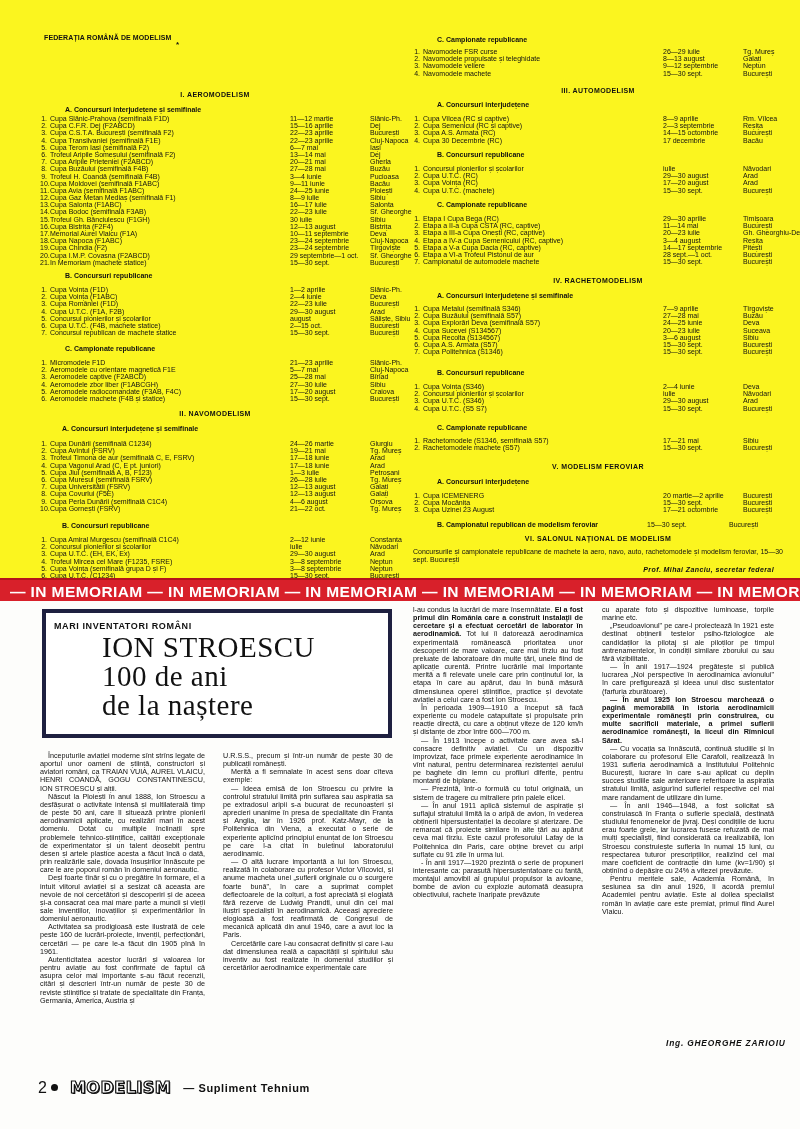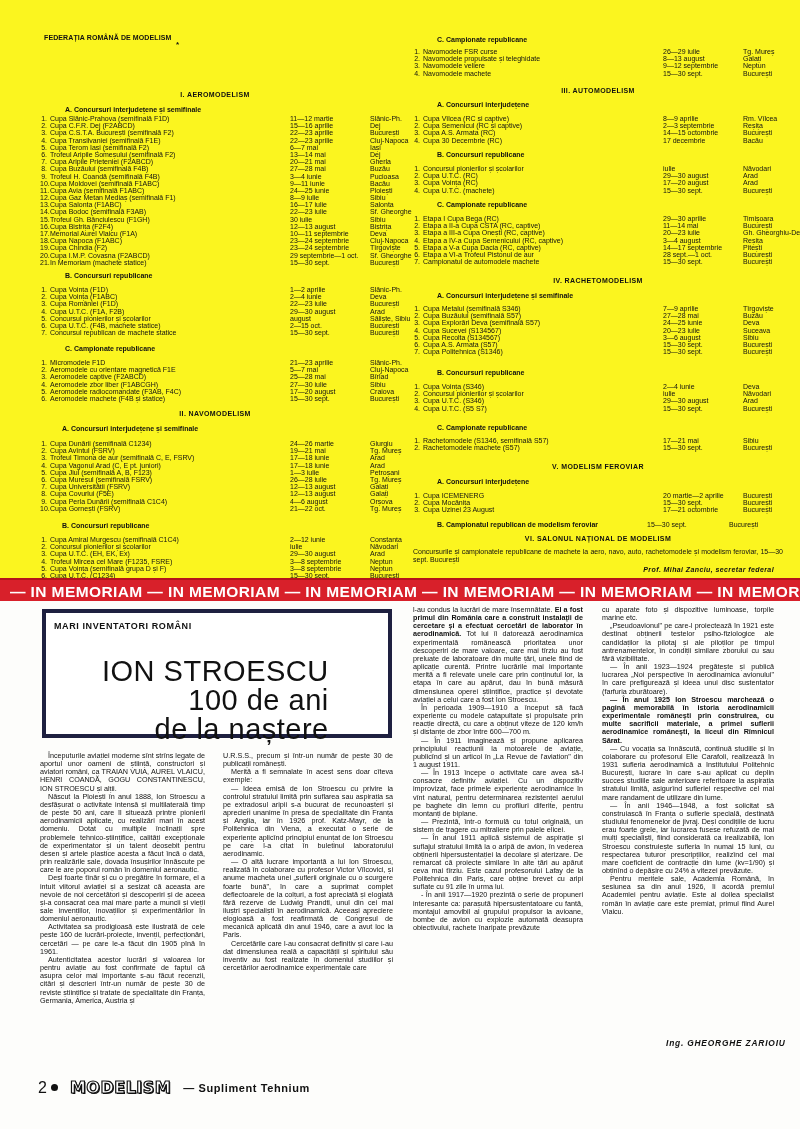--- a/index.html
+++ b/index.html
@@ -47,24 +47,23 @@
       border-top: 2px solid #b5121b;
     }
 
     
     .title-box {
       position: absolute; left: 42px; top: 609px; width: 350px; height: 129px;
       border: 4px solid #1e2040; background: #fff;
     }
     .kicker { position: absolute; left: 8px; top: 8px; font-size: 9px; font-weight: bold; letter-spacing: 0.6px; }
     .headline {
-      position: absolute; left: 56px; top: 44px;
-      font-family: Liberation Sans, sans-serif; font-size: 29px; line-height: 29px;
+      position: absolute; left: 56px; top: 20px;
+      font-family: Liberation Serif, serif; font-size: 29px; line-height: 29px;
       letter-spacing: 0.5px;
-      text-align: right;
     }
     .headline span { display: block; }
 
     
     .article-col {
       position: absolute; font-size: 7.2px; line-height: 8.15px; text-align: justify;
       hyphens: manual;
     }
     .article-col p { text-indent: 8px; }
     .article-col p.noindent { text-indent: 0; }
@@ -698,31 +697,30 @@
   <p class="noindent">U.R.S.S., precum și într-un număr de peste 30 de publicații românești.</p>
   <p>Merită a fi semnalate în acest sens doar cîteva exemple:</p>
   <p>— Ideea emisă de Ion Stroescu cu privire la controlul stratului limită prin suflarea sau aspirația sa pe extradosul aripii s-a bucurat de recunoașteri și aprecieri unanime în presa de specialitate din Franța și Anglia, iar în 1926 prof. Katz-Mayr, de la Politehnica din Viena, a executat o serie de experiențe aplicînd principiul enunțat de Ion Stroescu pe care l-a citat în buletinul laboratorului aerodinamic.</p>
   <p>— O altă lucrare importantă a lui Ion Stroescu, realizată în colaborare cu profesor Victor Vîlcovici, și anume macheta unei „suflerii originale cu o scurgere foarte bună", în care a suprimat complet deflectoarele de la colțuri, a fost apreciată și elogiată fără rezerve de Ludwig Prandtl, unul din cei mai iluștri specialiști în aerodinamică. Aceeași apreciere elogioasă a fost reafirmată de Congresul de mecanică aplicată din anul 1946, care a avut loc la Paris.</p>
   <p>Cercetările care l-au consacrat definitiv și care i-au dat dimensiunea reală a capacității și spiritului său inventiv au fost realizate în domeniul studiilor și cercetărilor aerodinamice experimentale care</p>
 </div>
 
 <div class="article-col col3">
   <p class="noindent"><span>l-au condus la lucrări de mare însemnătate. </span><b>El a fost primul din România care a construit instalații de cercetare și a efectuat cercetări de laborator în aerodinamică.</b><span> Tot lui îi datorează aerodinamica experimentală românească prioritatea unor descoperiri de mare valoare, care mai tîrziu au fost preluate de laboratoare din multe țări, unele fiind de aplicație curentă. Printre lucrările mai importante merită a fi relevate unele care prin conținutul lor, la etapa în care au apărut, dau în bună măsură dimensiunea operei științifice, practice și devotate aviației a celui care a fost Ion Stroescu.</span></p>
   <p>În perioada 1909—1910 a început să facă experiențe cu modele catapultate și propulsate prin reacție directă, cu care a obținut viteze de 120 km/h și distanțe de zbor între 600—700 m.</p>
-  <p>— În 1911 imaginează și propune aplicarea principiului reacțiunii la motoarele de aviație, publicînd și un articol în „La Revue de l'aviation" din 1 august 1911.</p>
   <p>— În 1913 începe o activitate care avea să-l consacre definitiv aviației. Cu un dispozitiv improvizat, face primele experiențe aerodinamice în vînt natural, pentru determinarea rezistenței aerului pe baghete din lemn cu profiluri diferite, pentru montanți de biplane.</p>
   <p>— Prezintă, într-o formulă cu totul originală, un sistem de tragere cu mitraliere prin palele elicei.</p>
   <p>— În anul 1911 aplică sistemul de aspirație și suflajul stratului limită la o aripă de avion, în vederea obținerii hipersustentației la decolare și aterizare. De remarcat că proiecte similare în alte țări au apărut ceva mai tîrziu. Este cazul profesorului Lafay de la Politehnica din Paris, care obține brevet cu aripi suflate cu 91 zile în urma lui.</p>
   <p>- În anii 1917—1920 prezintă o serie de propuneri interesante ca: parașută hipersustentatoare cu fantă, montajul amovibil al grupului propulsor la avioane, bombe de avion cu explozie automată deasupra obiectivului, rachete înaripate prevăzute</p>
 </div>
 
 <div class="article-col col4">
   <p class="noindent">cu aparate foto și dispozitive luminoase, torpile marine etc.</p>
   <p>„Pseudoavionul" pe care-l proiectează în 1921 este destinat obținerii testelor psiho-fiziologice ale candidaților la pilotaj și ale piloților pe timpul antrenamentelor, în condiții similare zborului cu sau fără vizibilitate.</p>
-  <p>— În anii 1923—1924 pregătește și publică lucrarea „Noi perspective în aerodinamica avionului" în care prefigurează și ideea unui disc sustentator (farfuria zburătoare).</p>
+  <p>— În anii 1917—1924 pregătește și publică lucrarea „Noi perspective în aerodinamica avionului" în care prefigurează și ideea unui disc sustentator (farfuria zburătoare).</p>
   <p style="font-weight:bold;">— În anul 1925 Ion Stroescu marchează o pagină memorabilă în istoria aerodinamicii experimentale românești prin construirea, cu multe sacrificii materiale, a primei suflerii aerodinamice românești, la liceul din Rîmnicul Sărat.</p>
   <p>— Cu vocația sa înnăscută, continuă studiile și în colaborare cu profesorul Elie Carafoli, realizează în 1931 sufleria aerodinamică a Institutului Politehnic București, lucrare în care s-au aplicat cu deplin succes studiile sale anterioare referitoare la aspirația stratului limită, asigurînd sufleriei respective cel mai mare randament de utilizare din lume.</p>
   <p>— În anii 1946—1948, a fost solicitat să construiască în Franța o suflerie specială, destinată studiului fenomenelor de jivraj. Deși condițiile de lucru erau foarte grele, iar lucrarea fusese refuzată de mai mulți specialiști, fiind considerată ca irealizabilă, Ion Stroescu construiește sufleria în numai 15 luni, cu respectarea tuturor prescripțiilor, realizînd cel mai mare coeficient de contracție din lume (kv=1/90) și obținînd o depășire cu 24% a vitezei prevăzute.</p>
   <p>Pentru meritele sale, Academia Română, în sesiunea sa din anul 1926, îi acordă premiul Academiei pentru aviație. Este al doilea specialist român în aviație care este premiat, primul fiind Aurel Vlaicu.</p>
 </div>
 
 <div class="author">Ing. GHEORGHE ZARIOIU</div>
 
 <div class="footer">
   <span class="page-num">2</span>

